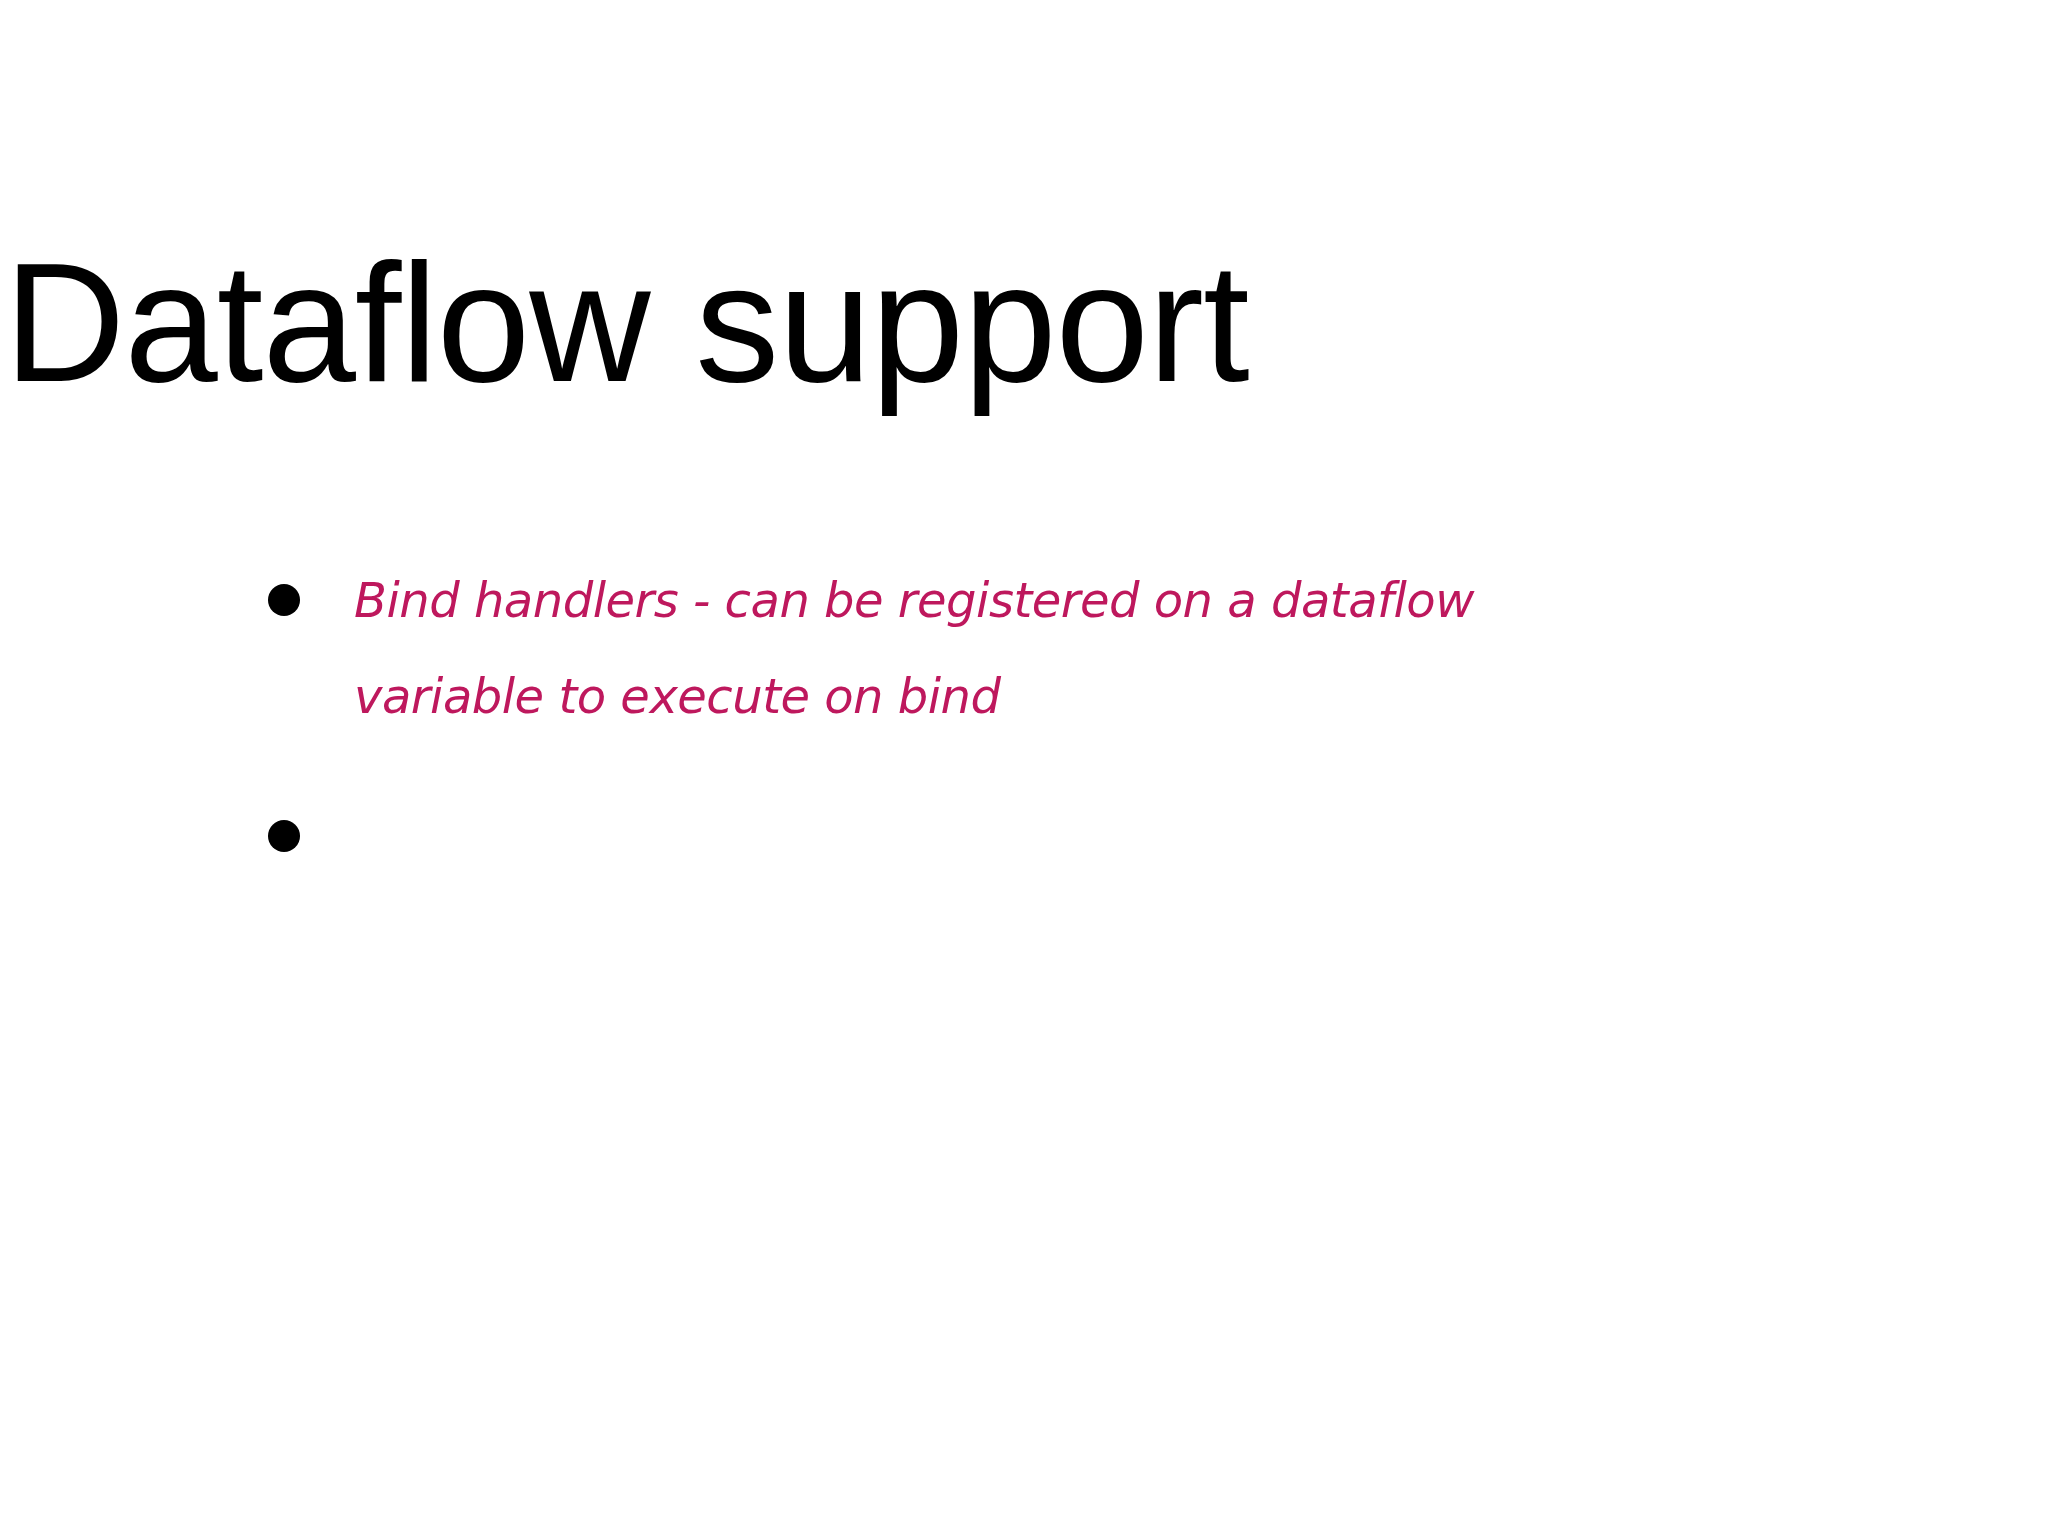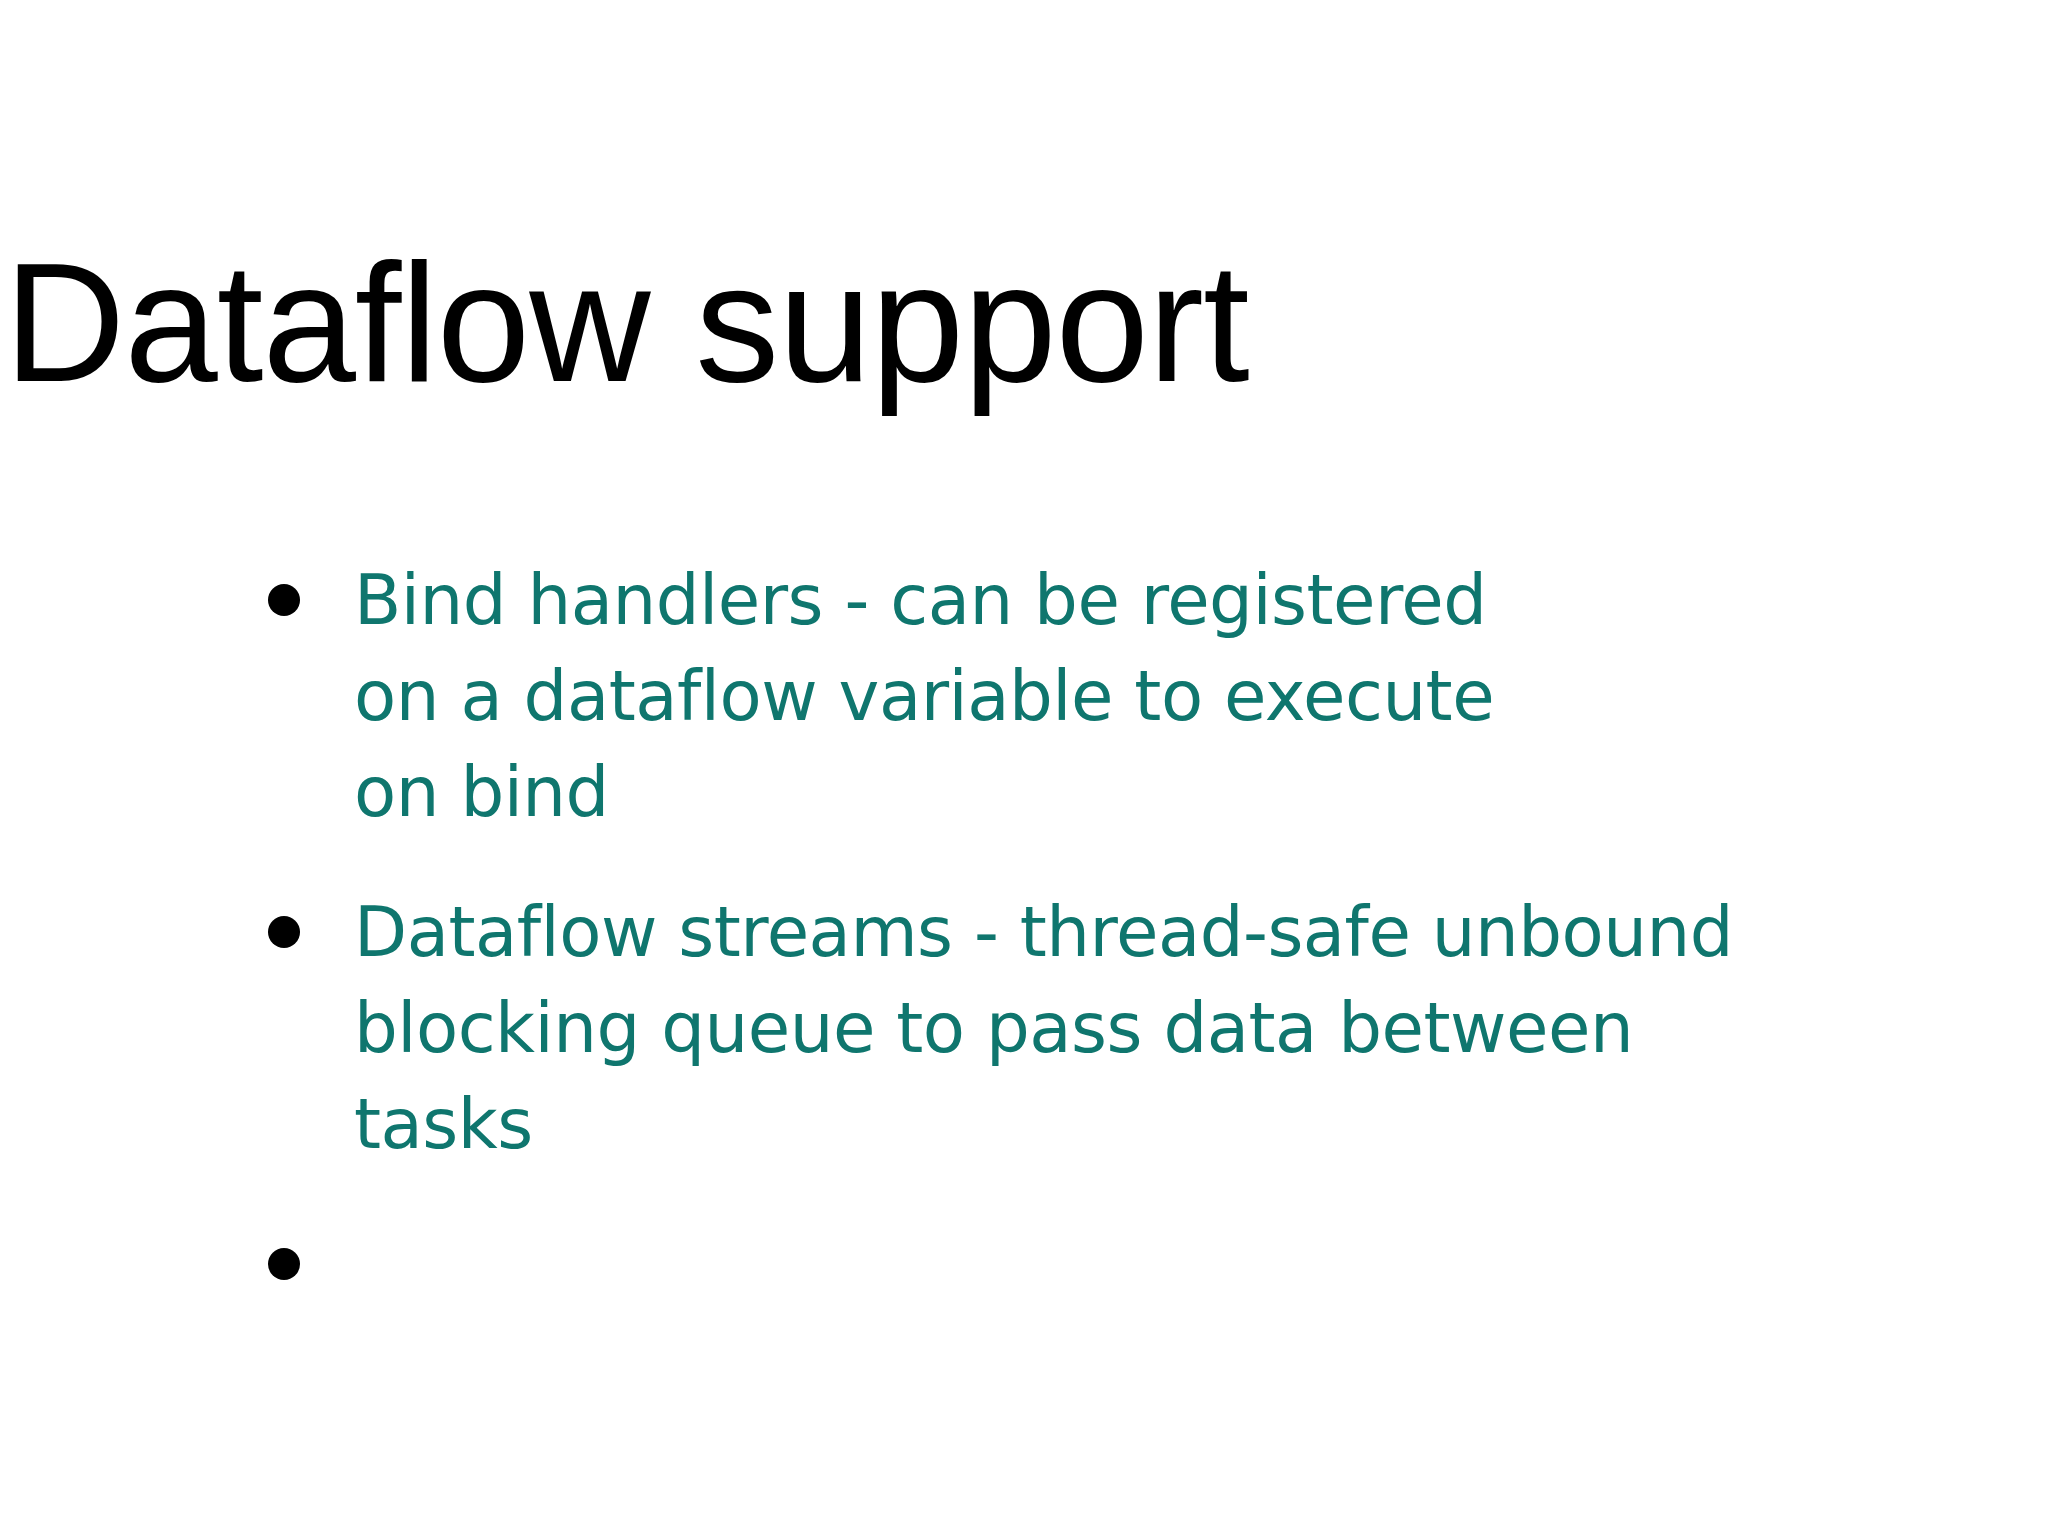--- a/index.html
+++ b/index.html
@@ -48,24 +48,25 @@
     padding: 0;
     list-style: none;
   }
 
   .bullet-item {
     position: relative;
     padding-left: 96px;
     margin: 0 0 44px 0;
     font-family: "DejaVu Sans", "Liberation Sans", sans-serif;
     font-weight: 400;
-    font-size: 69px;
+    font-size: 48px;
     line-height: 96px;
     letter-spacing: -0.5px;
-    color: #0f766e;
+    color: #be185d;
+    font-style: italic;
   }
 
   .bullet-item:last-child {
     margin-bottom: 0;
   }
 
   .bullet-marker {
     position: absolute;
     left: 10px;
     top: 32px;
@@ -92,24 +93,20 @@
 
   <h1 class="slide-title">Dataflow support</h1>
 
   <ul class="bullet-list">
 
     <li class="bullet-item item-0">
       <span class="bullet-marker"></span>
       <span class="bullet-text">Bind handlers - can be registered on a dataflow variable to execute on bind</span>
     </li>
 
-    <li class="bullet-item item-1">
-      <span class="bullet-marker"></span>
-      <span class="bullet-text">Dataflow streams - thread-safe unbound blocking queue to pass data between tasks</span>
-    </li>
 
     <li class="bullet-item item-2">
       <span class="bullet-marker"></span>
     </li>
 
   </ul>
 
 </div>
 
 </body></html>

